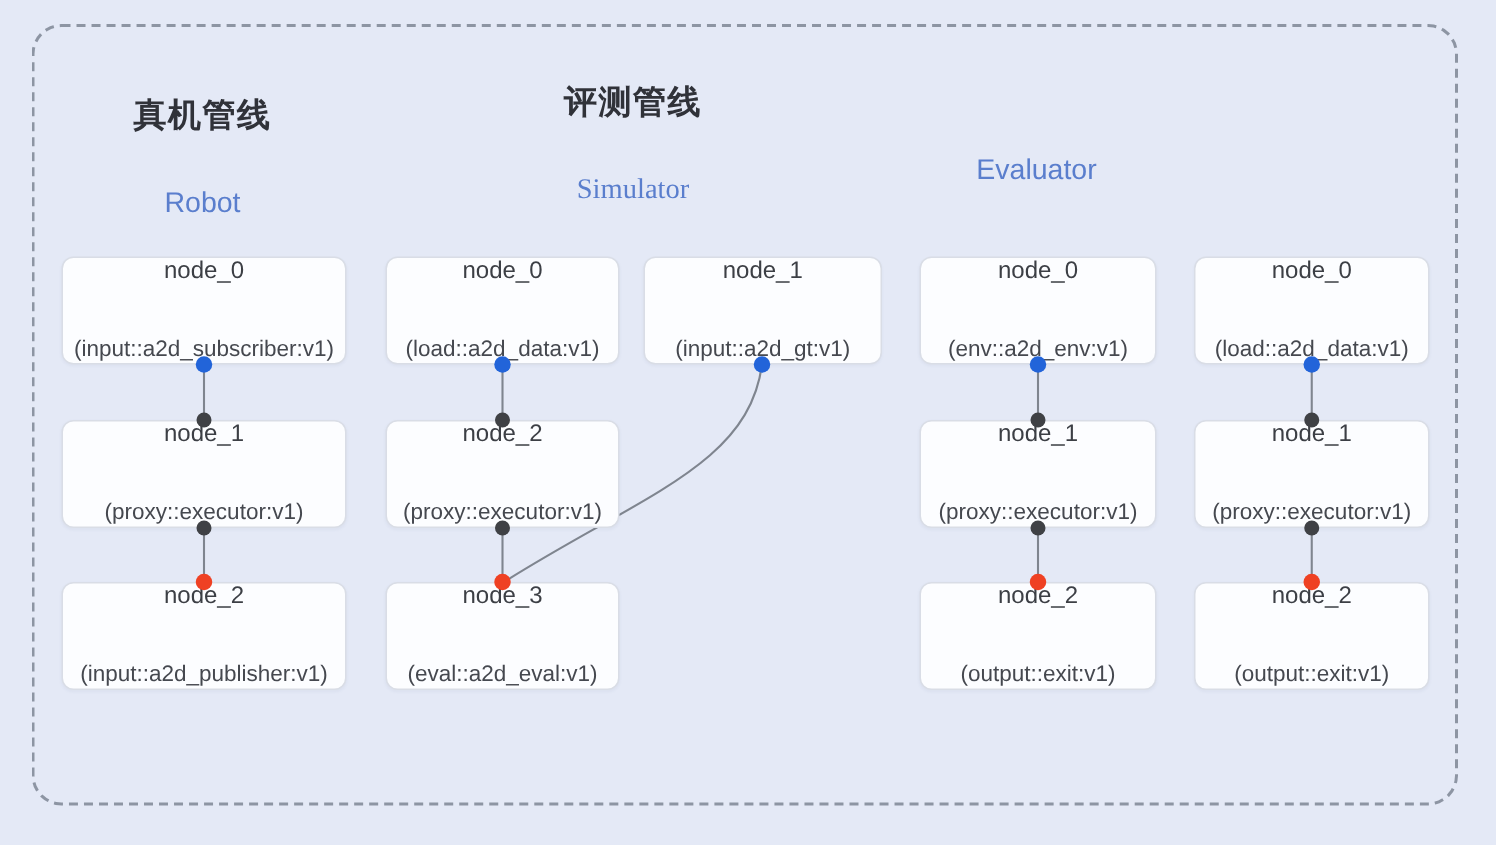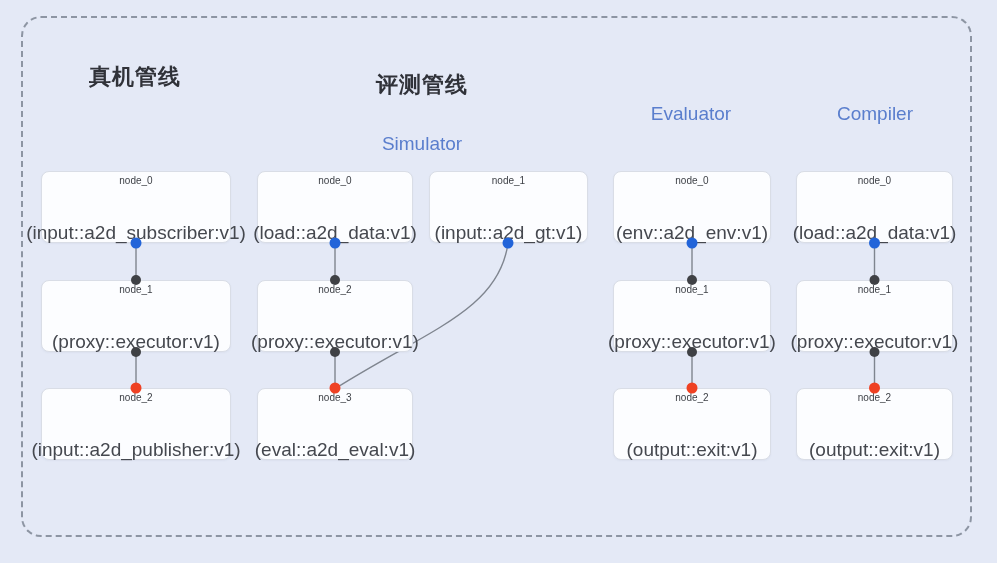--- a/index.html
+++ b/index.html
@@ -48,27 +48,27 @@
     border-radius:8px;
     box-sizing:border-box;
     display:flex;
     flex-direction:column;
     align-items:center;
     justify-content:center;
     z-index:2;
     box-shadow:0 1px 2px rgba(90,100,130,0.06);
   }
   .node-box .node-title{
-    font-size:10px;
+    font-size:16px;
     color:var(--node_text,#3c3f45);
     line-height:20px;
     white-space:nowrap;
   }
   .node-box .node-type{
-    font-size:19px;
+    font-size:15px;
     color:var(--node_subtext,#45484f);
     line-height:20px;
     white-space:nowrap;
     margin-top:32px;
   }
   svg.layer{
     position:absolute;
     left:0;top:0;
     pointer-events:none;
   }
@@ -101,30 +101,30 @@
 
     <path class="edge" d="M692 243 V280"></path>
     <path class="edge" d="M692 352 V388"></path>
 
     <path class="edge" d="M874.5 243 V280"></path>
     <path class="edge" d="M874.5 352 V388"></path>
   </svg>
 
   <div class="pipeline-header" style="left:25px;top:66px;">
     <div class="cn">真机管线</div>
-  </div>
-  <div class="pipeline-header" style="left:312px;top:74px;">
+    <div class="en">Robot</div>
+  </div>
+  <div class="pipeline-header" style="left:312px;top:57px;font-family:Liberation Serif, serif;">
     <div class="cn">评测管线</div>
     <div class="en">Simulator</div>
   </div>
   <div class="pipeline-header" style="left:581px;top:66px;">
     <div class="en">Evaluator</div>
   </div>
   <div class="pipeline-header" style="left:765px;top:66px;">
-    <div class="en">Compiler</div>
   </div>
 
   <div class="node-box" style="left:41px;top:171px;width:190px;">
     <div class="node-title">node_0</div>
     <div class="node-type">(input::a2d_subscriber:v1)</div>
   </div>
   <div class="node-box" style="left:41px;top:280px;width:190px;">
     <div class="node-title">node_1</div>
     <div class="node-type">(proxy::executor:v1)</div>
   </div>

